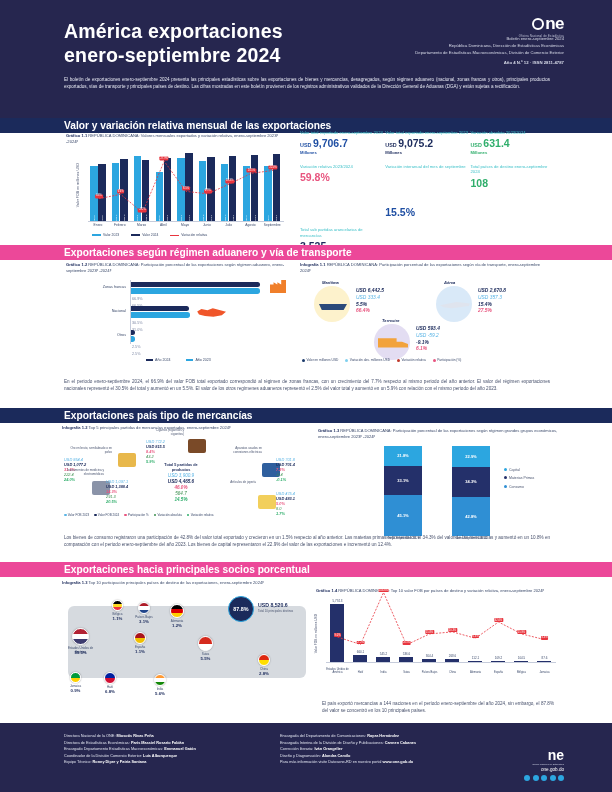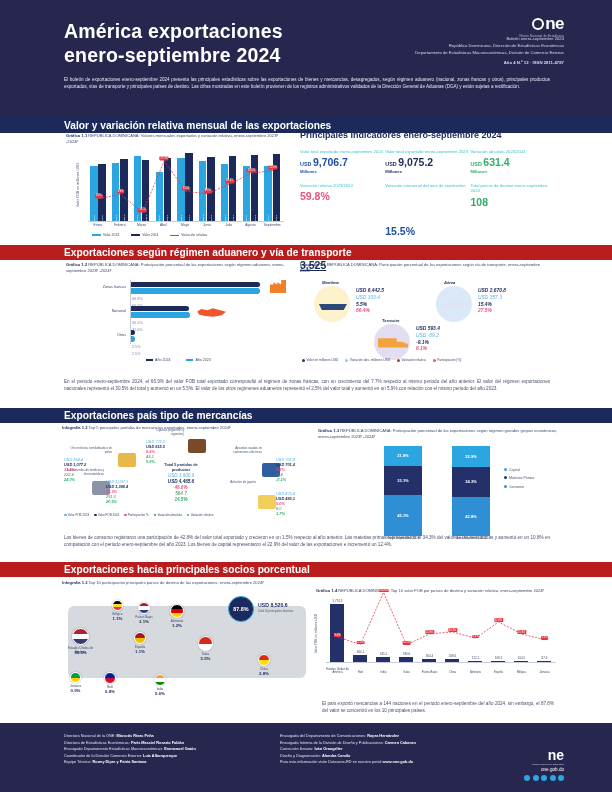--- a/index.html
+++ b/index.html
@@ -17,21 +17,21 @@
   .one-logo .mark { font-size:17px; font-weight:bold; color:#fff; letter-spacing:-0.5px; }
   .one-logo .mark .ring { display:inline-block; width:12px; height:12px; border:2px solid #fff; border-radius:50%; position:relative; top:1px; margin-right:1px; }
   .one-logo .sub { font-size:2.6px; color:#cfd3e4; letter-spacing:.3px; margin-top:1px;}
   .hd-meta { position:absolute; right:48px; top:36px; text-align:right; color:#d7dae8; font-size:4.2px; line-height:1.65; }
   .hd-isbn { position:absolute; right:48px; top:60px; text-align:right; color:#d7dae8; font-size:4.3px; font-weight:bold;}
   .hd-abs { position:absolute; left:64px; top:76px; width:486px; color:#e6e8f2; font-size:4.55px; line-height:1.62; text-align:justify; }
 
   
   .secbar { position:absolute; left:0; width:612px; height:15px; background:#1b2a5b; }
   .secbar .txt { position:absolute; left:64px; top:1.5px; color:#fff; font-size:10.2px; font-weight:bold; }
-  .secbar.alt { background:#b91c1c; }
+  .secbar.alt { background:#ec4899; }
   .band { position:absolute; left:0; width:612px; background:#eef1f7; }
 
   
   .cap { font-size:4.1px; line-height:1.45; color:#3b4a6b; }
   .cap b { color:#1b2a5b; }
   .para { position:absolute; font-size:4.6px; line-height:1.62; color:#47506b; text-align:justify; }
 
   
   .c11 { position:absolute; left:62px; top:133px; width:228px; height:108px; }
   .c11 .plot { position:absolute; left:26px; top:16px; width:196px; height:72px; }
@@ -211,21 +211,20 @@
       <div class="mlab" style="left: 68.5556px;">Marzo</div>
       <div class="mlab" style="left: 90.3333px;">Abril</div>
       <div class="mlab" style="left: 112.111px;">Mayo</div>
       <div class="mlab" style="left: 133.889px;">Junio</div>
       <div class="mlab" style="left: 155.667px;">Julio</div>
       <div class="mlab" style="left: 177.444px;">Agosto</div>
       <div class="mlab" style="left: 199.222px;">Septiembre</div>
     </div>
 
   <div class="kpi-wrap">
-    <div class="kpi-h">Principales indicadores enero-septiembre 2024</div>
     <div class="kgrid" id="kgrid">
         <div class="kpi">
           <div class="lb">Valor total exportado enero-septiembre 2024</div>
           <div class="vl" style="color: rgb(31, 79, 163);"><small>USD </small>9,706.7</div>
           <div class="un" style="color: rgb(31, 79, 163);">Millones</div>
         </div>
         <div class="kpi">
           <div class="lb">Valor total exportado enero-septiembre 2023</div>
           <div class="vl" style="color: rgb(27, 42, 91);"><small>USD </small>9,075.2</div>
           <div class="un" style="color: rgb(27, 42, 91);">Millones</div>

